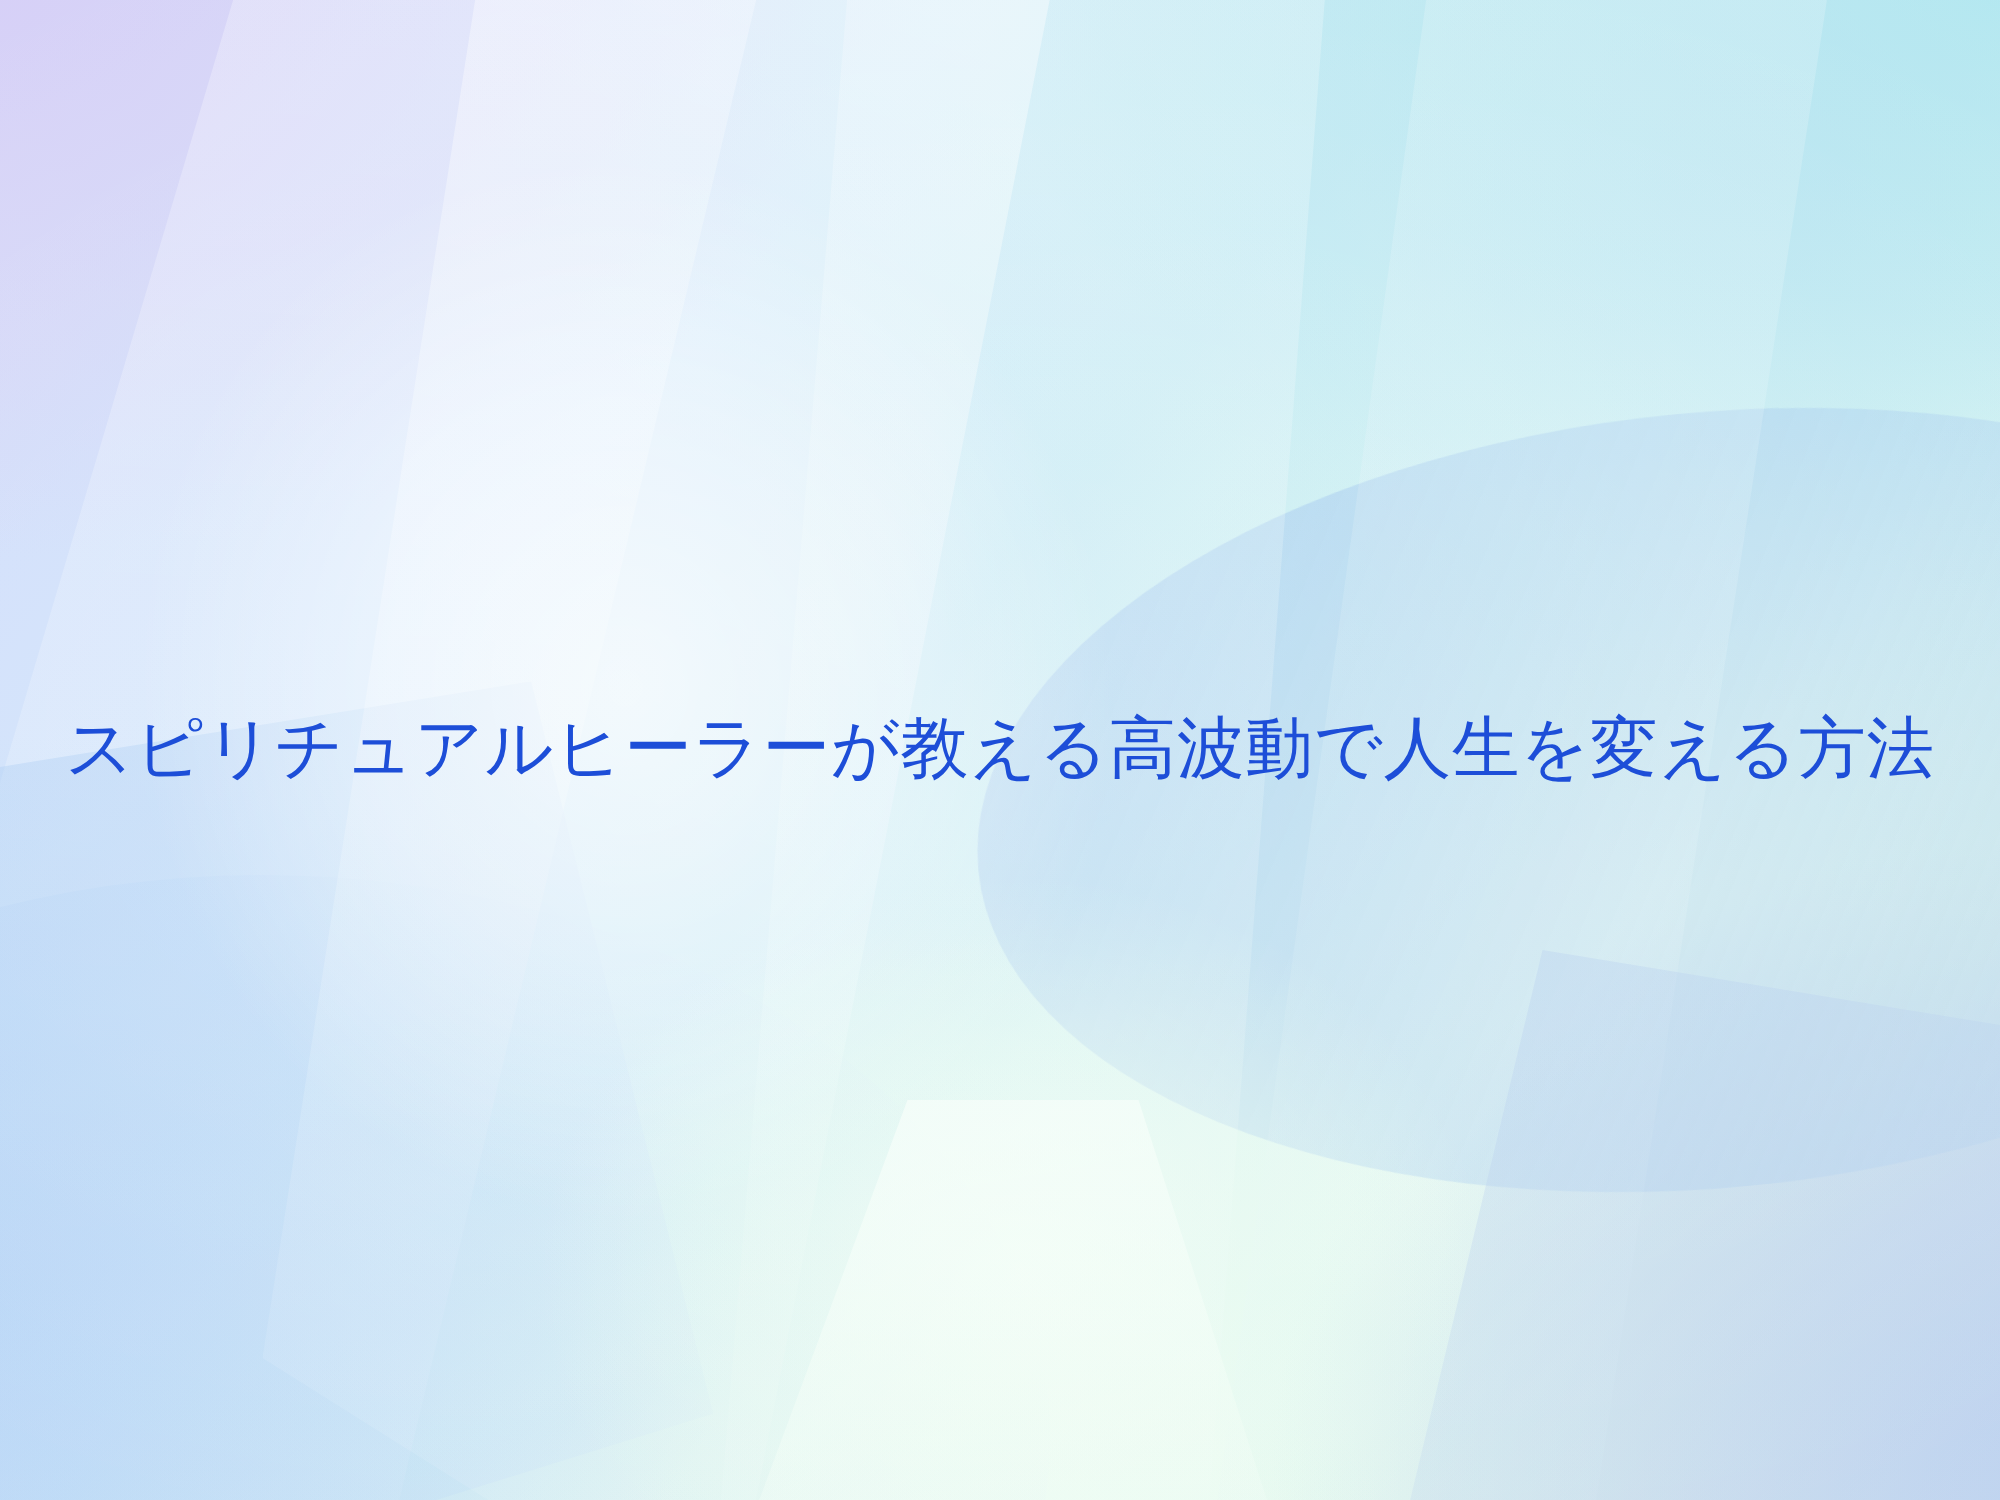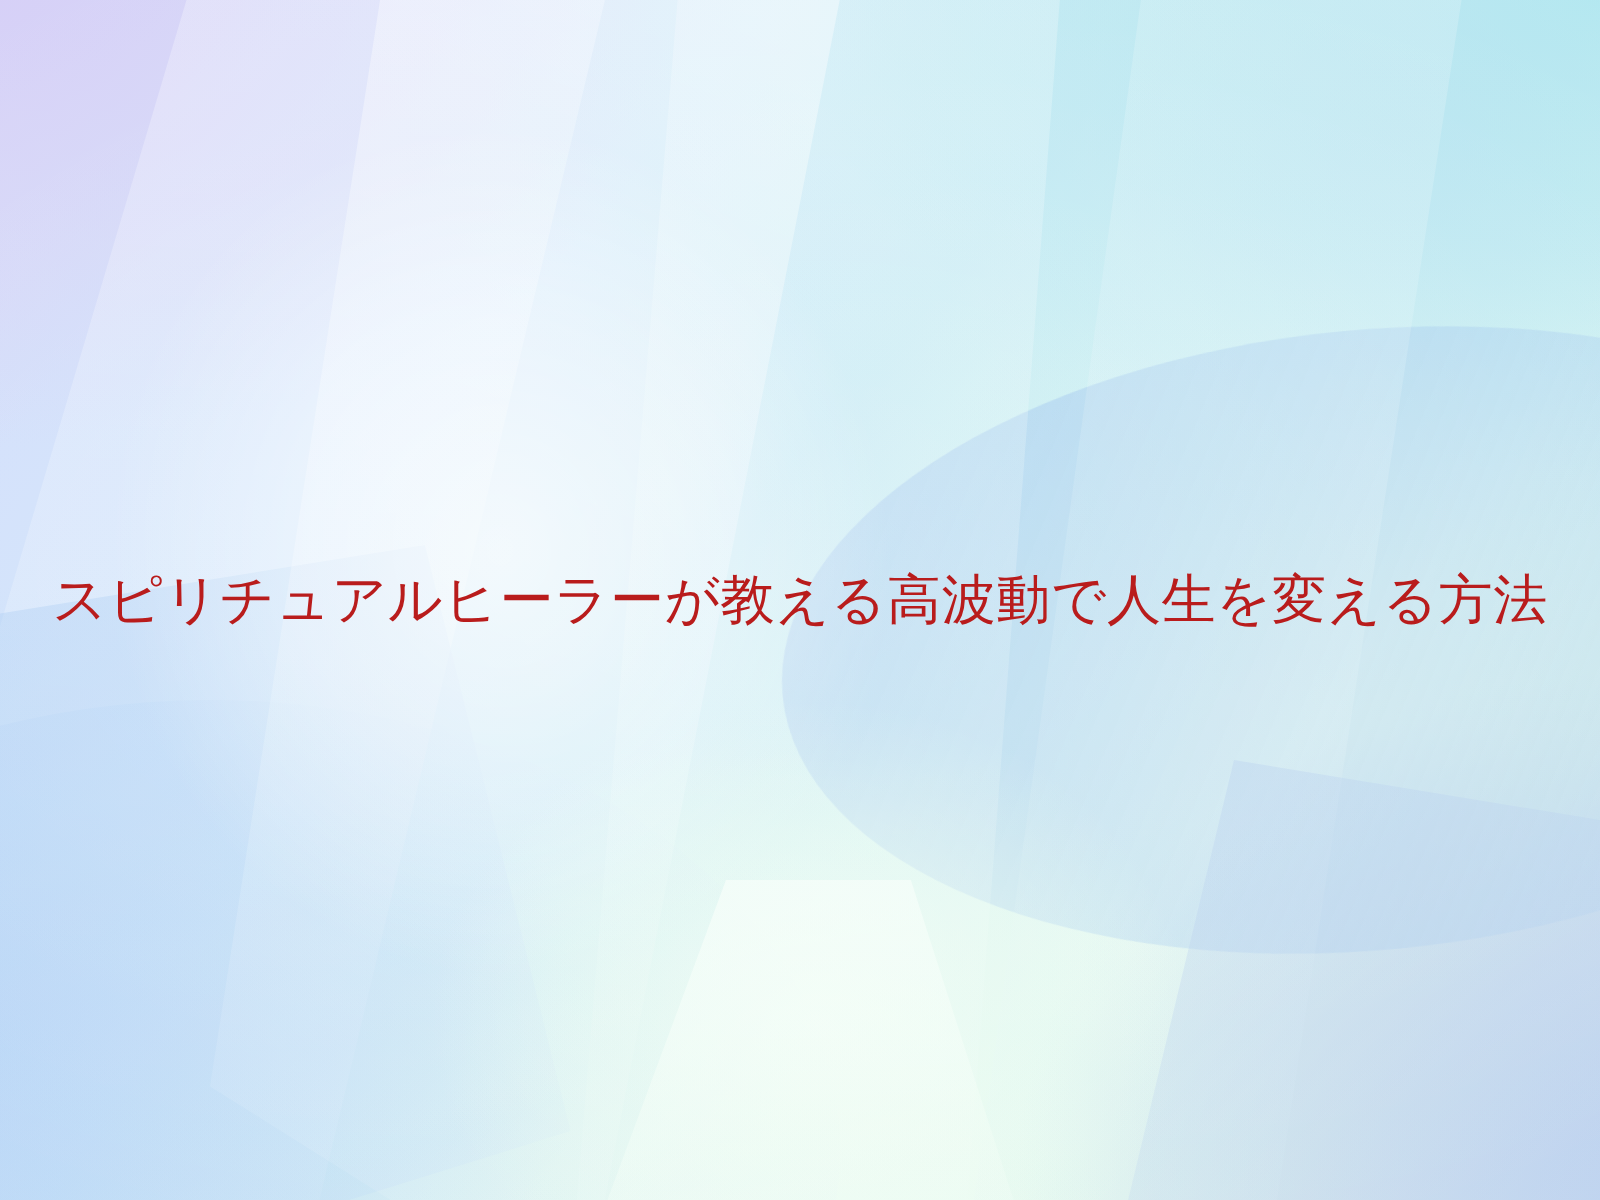--- a/index.html
+++ b/index.html
@@ -228,21 +228,21 @@
   }
 
   #headline {
     margin: 0;
     padding: 0 24px;
     font-family: "Liberation Sans", "DejaVu Sans", sans-serif;
     font-size: 54px;
     font-weight: 300;
     line-height: 1.18;
     letter-spacing: 0.012em;
-    color: #b91c1c;
+    color: #1d4ed8;
     text-align: center;
     white-space: nowrap;
     -webkit-font-smoothing: antialiased;
   }
 </style>
 </head>
 <body>
 
 <div id="hero-card">
 

